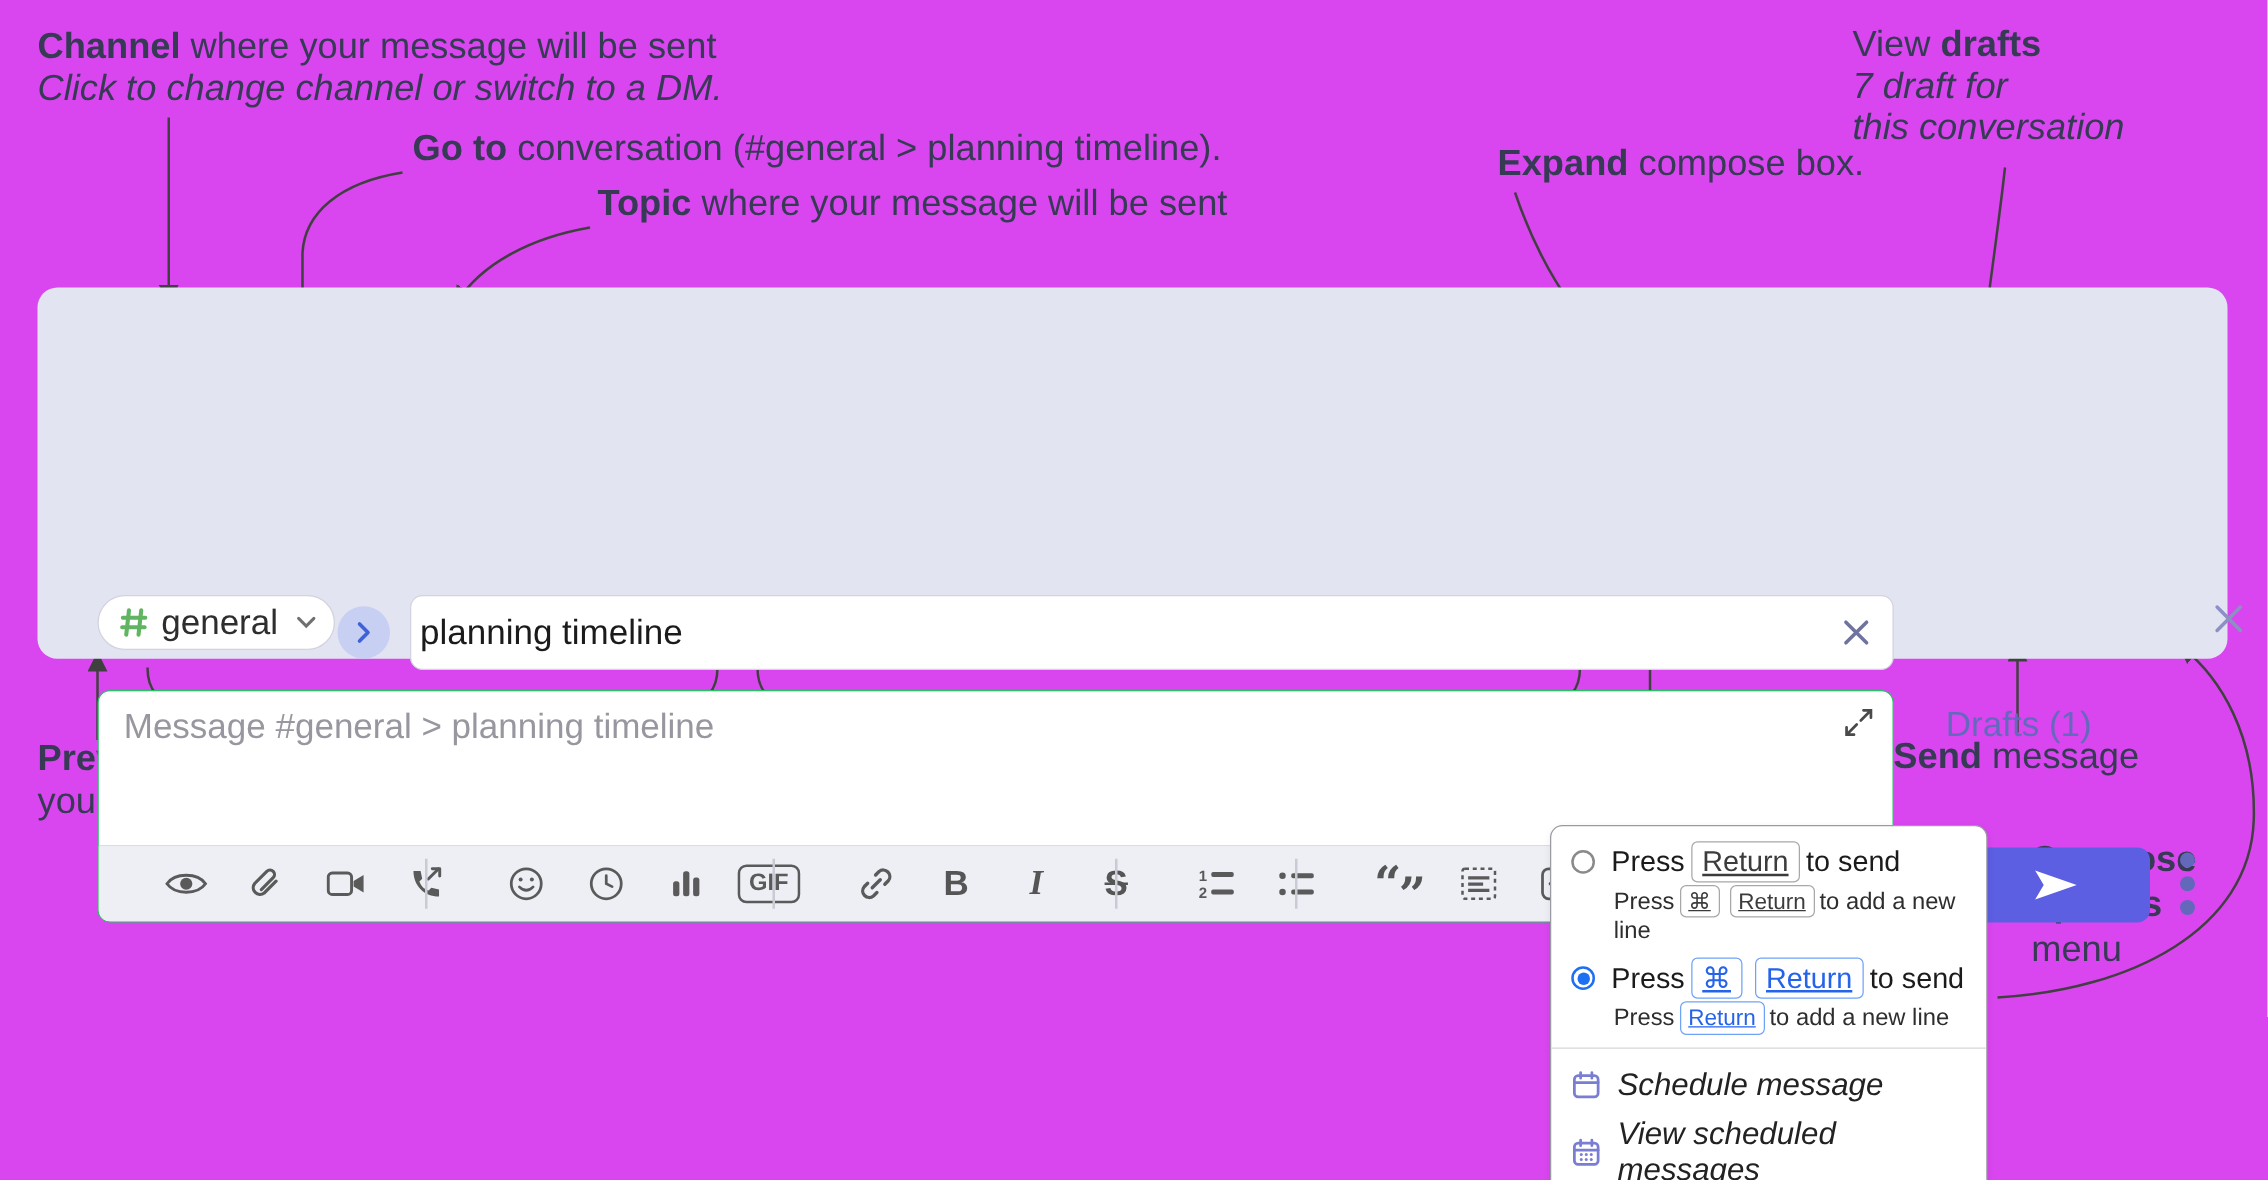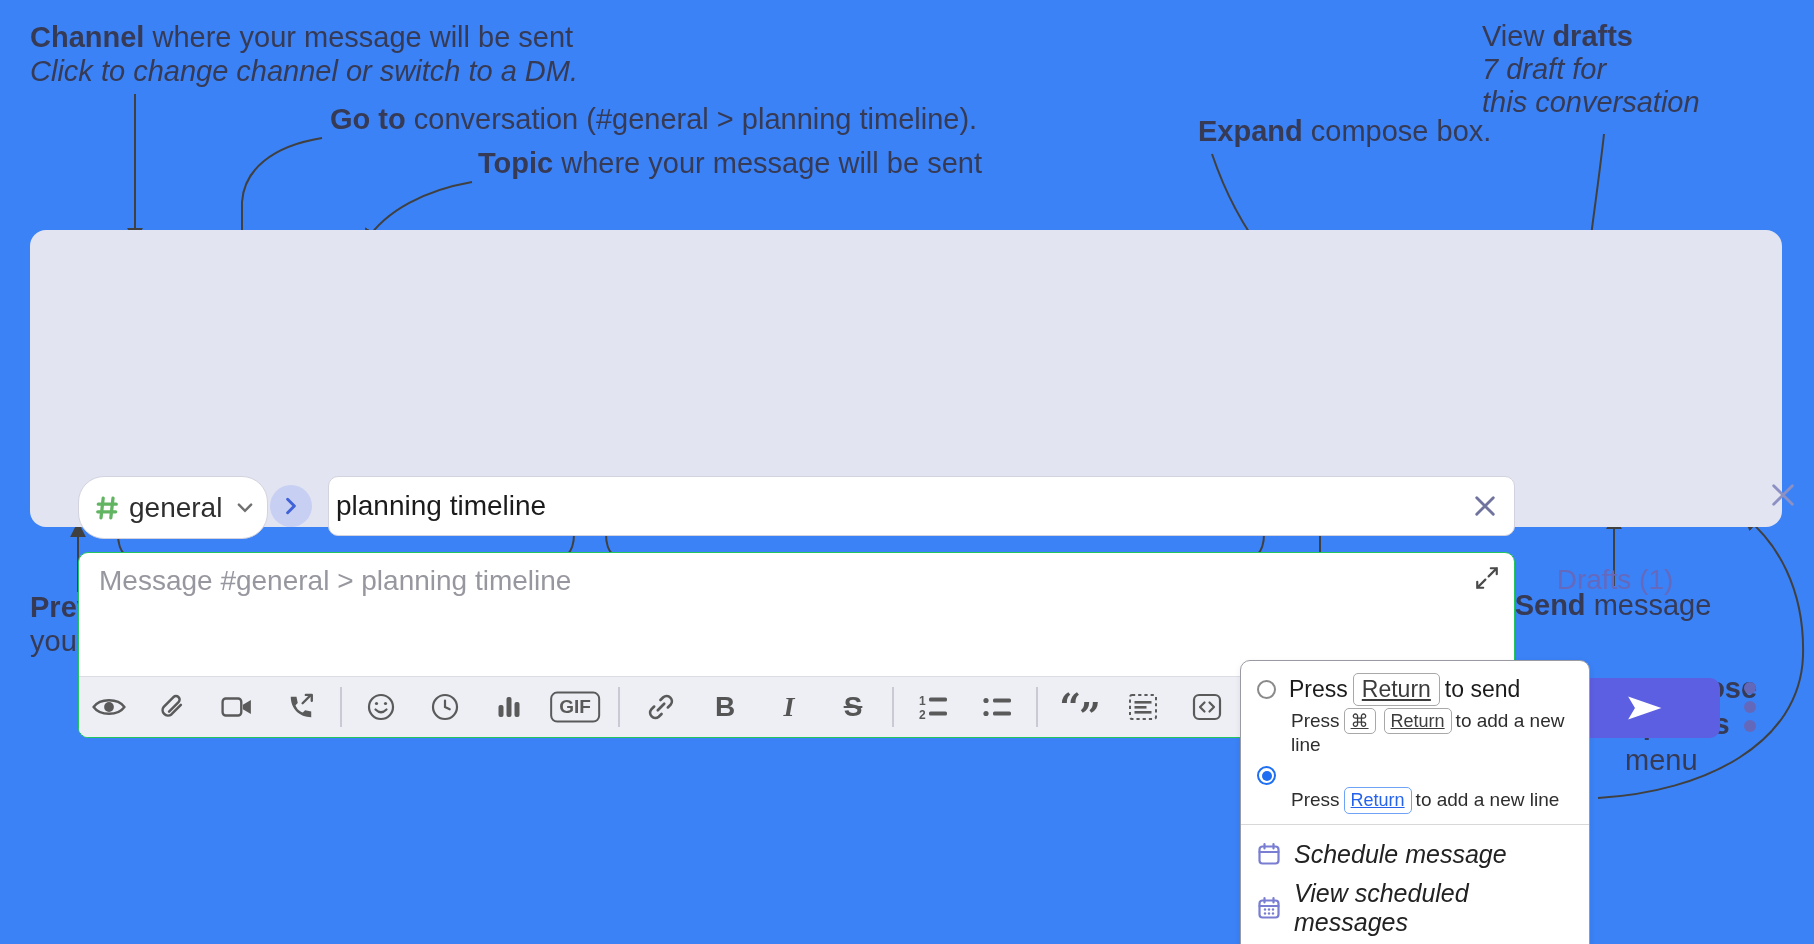--- a/index.html
+++ b/index.html
@@ -1,45 +1,45 @@
 <!DOCTYPE html>
 <html><head>
 <meta charset="utf-8">
 <style>
   html,body{margin:0;padding:0;background:#fff;}
-  #page{position:relative;width:1814px;height:944px;background:#3b82f6;overflow:hidden;
+  #page{position:relative;width:1814px;height:944px;background:#d946ef;overflow:hidden;
         font-family:"Liberation Sans",sans-serif;color:#363a54;}
   .abs{position:absolute;}
   .ann{position:absolute;color:#363a54;font-size:29px;line-height:34px;white-space:nowrap;}
   .b{font-weight:bold}
   .i{font-style:italic}
   .ctr{text-align:center}
 
   
   .compose{position:absolute;left:30px;top:230px;width:1752px;height:297px;
            background:#e2e4f2;border-radius:16px;}
   .whitebox{background:#fff;border:1px solid #d2d3de;border-radius:10px;box-sizing:border-box;}
-  .chan{position:absolute;left:48px;top:246px;width:190px;height:63px;display:flex;align-items:center;padding:0 14px 0 16px;box-sizing:border-box;border-radius:26px;}
+  .chan{position:absolute;left:48px;top:246px;width:190px;height:44px;display:flex;align-items:center;padding:0 14px 0 16px;box-sizing:border-box;border-radius:26px;}
   .chan .nm{flex:1;font-size:28px;color:#2e2e2e;margin-left:10px;}
   .convbtn{position:absolute;left:240px;top:255px;width:42px;height:42px;border-radius:50%;
            background:#c7cff2;display:flex;align-items:center;justify-content:center;}
   .topic{position:absolute;left:298px;top:246px;width:1187px;height:60px;display:flex;align-items:center;padding:0 16px 0 7px;box-sizing:border-box;}
   .topic input{flex:1;border:0;outline:0;background:transparent;font:28px "Liberation Sans",sans-serif;color:#1b1b1b;padding:0;}
   .closex{position:absolute;left:1736px;top:248px;width:34px;height:34px;display:flex;align-items:center;justify-content:center;}
 
   .msgbox{position:absolute;left:48px;top:322px;width:1437px;height:186px;background:#fff;
           border:1px solid #22c55e;border-radius:10px;box-sizing:border-box;}
   .msgbox textarea{position:absolute;left:18px;top:10px;width:1360px;height:110px;border:0;outline:0;resize:none;
           background:transparent;font:28px "Liberation Sans",sans-serif;color:#1b1b1b;}
   .msgbox textarea::placeholder{color:#97979f;opacity:1;}
   .expand{position:absolute;right:14px;top:12px;width:26px;height:26px;}
 
   .tbar{position:absolute;left:0;right:0;bottom:0;height:60px;background:#edeff4;
         border-top:1px solid #dcdce4;border-radius:0 0 9px 9px;}
-  .tb{position:absolute;top:50%;transform:translate(-50%,-50%);display:flex;align-items:center;justify-content:center;color:#555;}
+  .tb{position:absolute;top:50%;transform:translate(-50%,-50%);display:flex;align-items:center;justify-content:center;color:#555;margin-left:40px;}
   .tb.txt{font-size:28px;font-weight:bold;color:#555;}
   .tbdiv{position:absolute;top:10px;height:40px;width:2px;background:#c9cad4;transform:translateX(-50%);}
   .gifbox{border:2.5px solid #5a5a5a;border-radius:7px;padding:2px 7px;font-size:19px;font-weight:bold;color:#5a5a5a;line-height:1.2;}
   .qico{font-family:"DejaVu Serif",serif;font-weight:bold;font-size:38px;color:#555;line-height:20px;letter-spacing:-2px;}
   .qico .q2{display:inline-block;transform:translateY(9px);}
   .sqrtico{font-size:27px;font-weight:bold;color:#555;}
   .sqrtico .x{font-style:italic;font-family:"Liberation Serif",serif;}
   .helpico{font-size:29px;font-weight:600;color:#555;}
 
   .drafts{position:absolute;left:1500px;top:334px;width:170px;text-align:center;
@@ -334,20 +334,21 @@
     <div class="opt">
       <span class="radio"></span>
       <span><span>Press</span><span class="kbd">Return</span><span>to send</span></span>
     </div>
     <div class="optsub">
       <span>Press</span><span class="kbd">⌘</span><span class="kbd">Return</span><span>to add a new line</span>
     </div>
 
     <div class="opt">
       <span class="radio sel"></span>
+      <span><span>Press</span><span class="kbd blue">⌘</span><span class="kbd blue">Return</span><span>to send</span></span>
     </div>
     <div class="optsub" style="margin-bottom:2px;">
       <span>Press</span><span class="kbd blue">Return</span><span>to add a new line</span>
     </div>
 
     <div class="pdiv"></div>
 
     <div class="pitem">
       <svg width="24" height="24" viewBox="0 0 24 24" stroke="#7a7ed2" stroke-width="2.2" fill="none" stroke-linecap="round">
         <rect x="2.5" y="4.5" width="19" height="17" rx="3"></rect>

